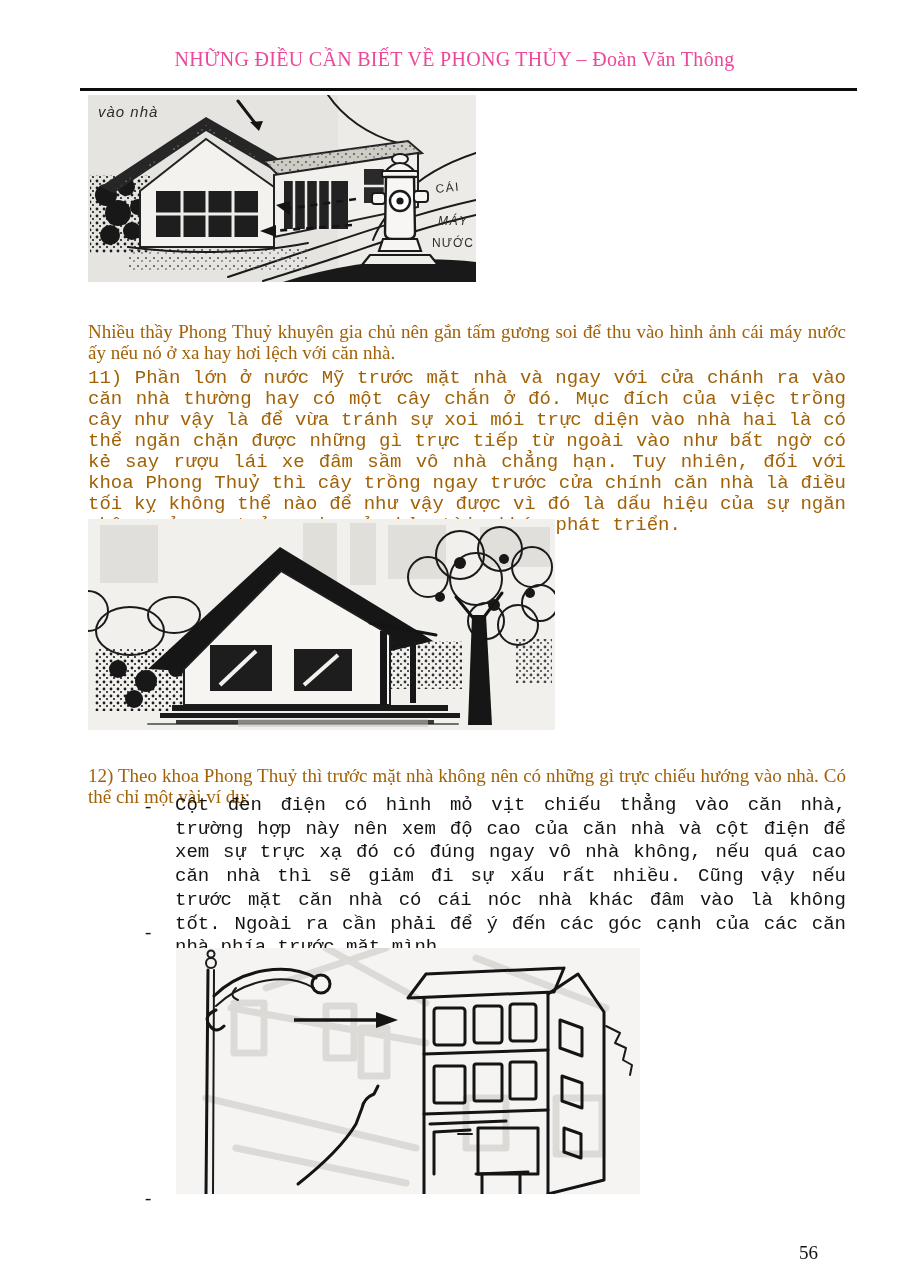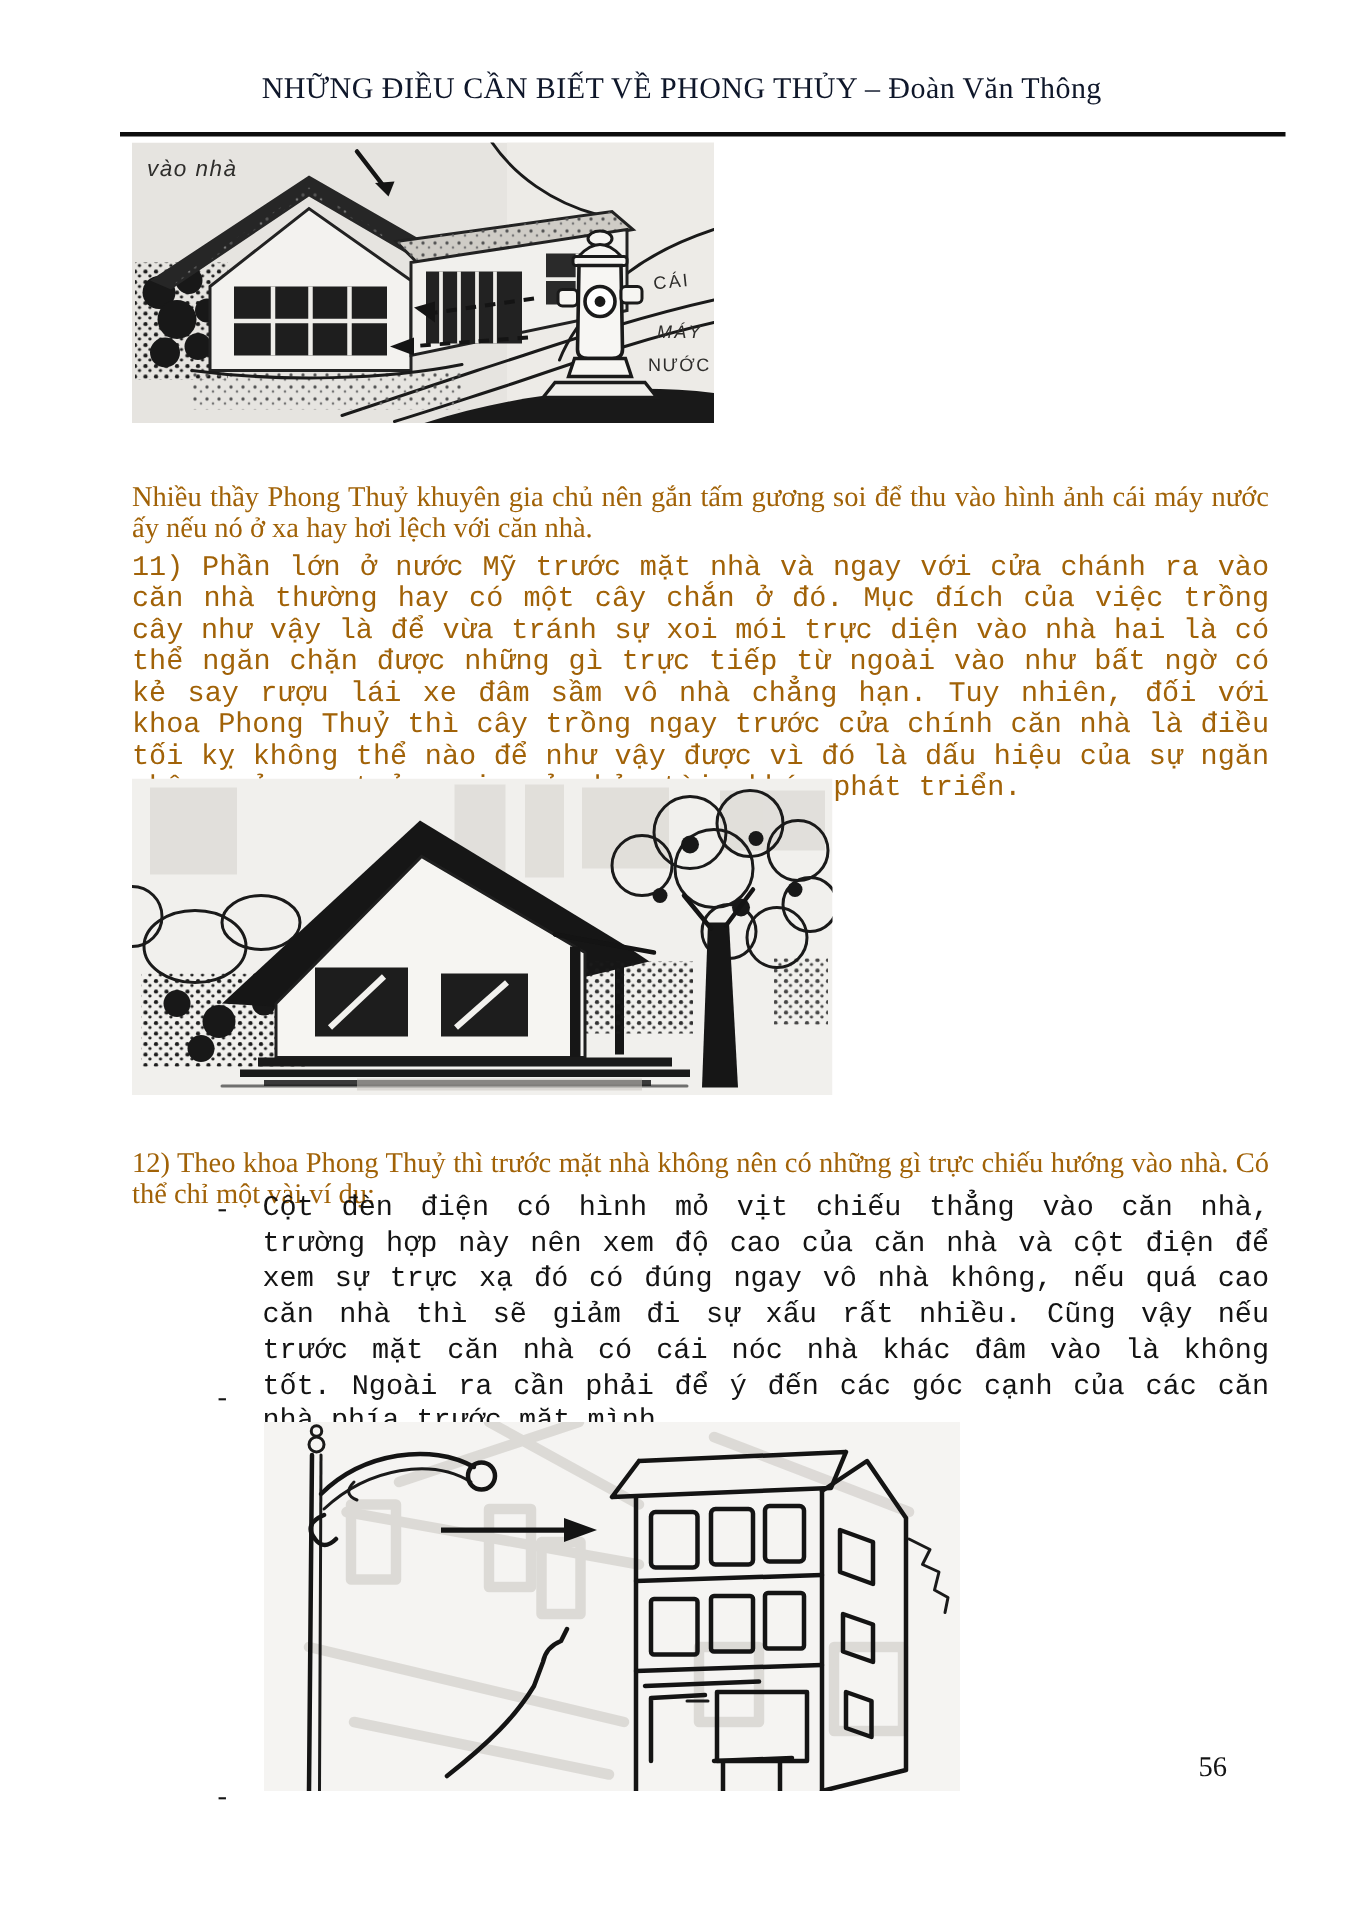--- a/index.html
+++ b/index.html
@@ -8,21 +8,21 @@
     width:909px;height:1286px;
     background:#ffffff;
     font-family:"Liberation Serif", serif;
     color:#121212;
     overflow:hidden;
   }
   .hdr{
     position:absolute;top:48px;left:0;width:909px;
     text-align:center;
     font-size:20px;letter-spacing:.3px;
-    color:#0f172a;
+    color:#ec4899;
   }
   .rule{
     position:absolute;top:88px;left:80px;width:777px;height:3px;
     background:#0d0d0d;
   }
   .para{
     position:absolute;left:88px;width:758px;
     font-size:19px;line-height:21px;
     text-align:justify;
     color:#a16207;
@@ -37,21 +37,21 @@
   }
   .bullet-marker{flex:0 0 30px;margin-left:57px;text-align:left;}
   .bullet-text{flex:1;text-align:justify;font-family:Liberation Mono, monospace;}
   .lone-dash{
     position:absolute;left:145px;
     font-size:19px;line-height:23.7px;color:#141414;
   }
   .dash-2{top:920px;}
   .dash-3{top:1186px;}
   .pagenum{
-    position:absolute;left:88px;top:1168px;width:730px;
+    position:absolute;left:88px;top:1242px;width:730px;
     text-align:right;font-size:19px;color:#141414;font-family:Liberation Serif, serif;
   }
   .fig{position:absolute;display:block;}
   .fig-1{left:88px;top:95px;}
   .fig-2{left:88px;top:519px;}
   .fig-3{left:176px;top:948px;}
   svg{display:block;}
   .sketch{stroke:#1a1a1a;fill:none;stroke-width:2;stroke-linecap:round;stroke-linejoin:round;}
   .sketch-bold{stroke:#141414;fill:none;stroke-width:3;stroke-linecap:round;stroke-linejoin:round;}
   .faint{stroke:#b9b5ae;fill:none;stroke-linecap:round;stroke-linejoin:round;}

